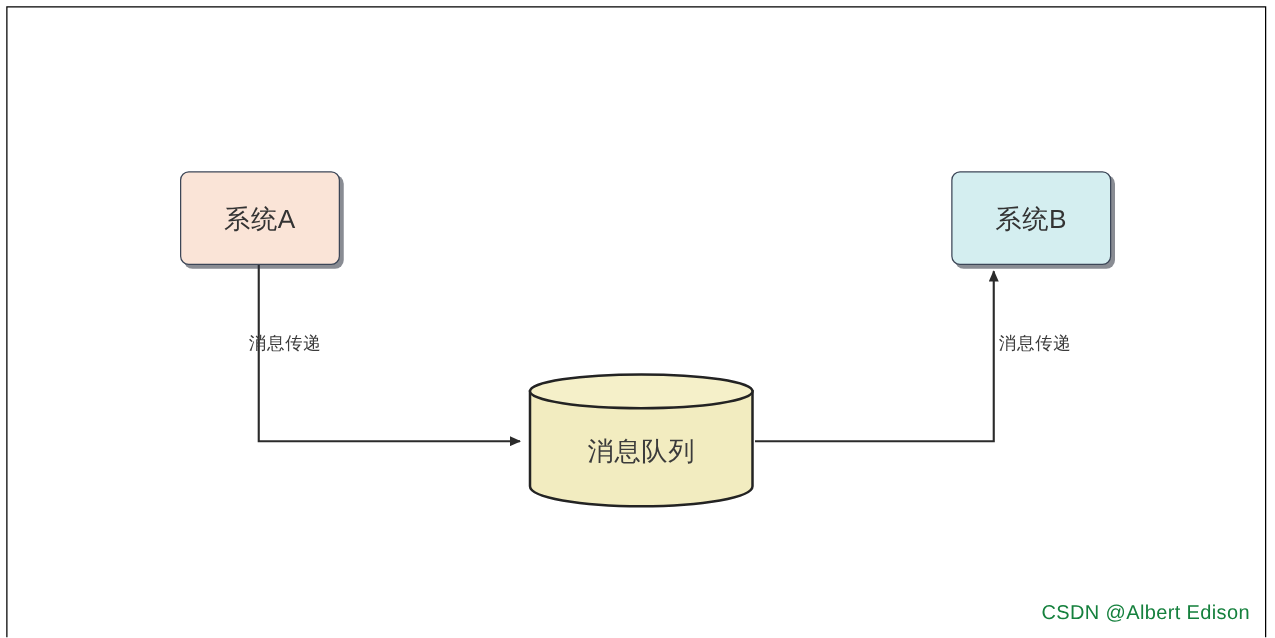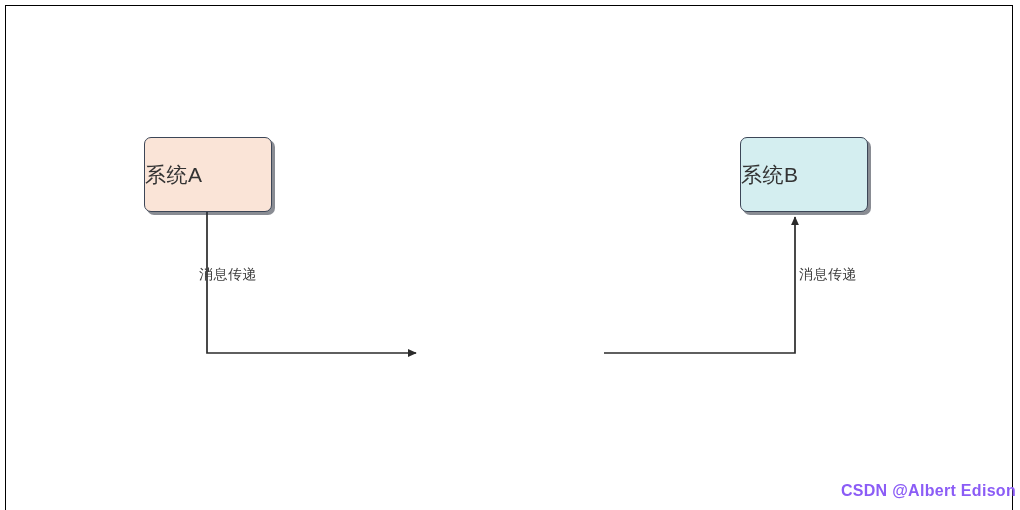--- a/index.html
+++ b/index.html
@@ -29,35 +29,35 @@
   }
 
   
   .node-box {
     position: absolute;
     box-sizing: border-box;
     border: 1.6px solid #3c4657;
     border-radius: 7px;
     display: flex;
     align-items: center;
-    justify-content: flex-start;
+    justify-content: center;
     font-size: 21px;
     color: #333333;
     letter-spacing: 0.5px;
     box-shadow: 3px 3px 0 rgba(40,46,58,0.55);
   }
   #node-system-a {
     left: 144px;
     top: 137px;
     width: 128px;
     height: 75px;
     background: #fae4d7;
   }
   #node-system-b {
-    left: 740px;
+    left: 761px;
     top: 137px;
     width: 128px;
     height: 75px;
     background: #d4eef0;
   }
 
   
   #node-queue {
     position: absolute;
     left: 422px;
@@ -103,27 +103,26 @@
     color: #3b3b3b;
     white-space: nowrap;
     letter-spacing: 0.5px;
   }
   #edge-label-left  { left: 199px; top: 266px; }
   #edge-label-right { left: 799px; top: 266px; }
 
   
   #watermark {
     position: absolute;
-    right: 4px;
+    right: 20px;
     bottom: 10px;
     font-size: 16px;
-    color: #8b5cf6;
+    color: #15803d;
     white-space: nowrap;
     letter-spacing: 0.3px;
-    font-weight: bold;
   }
 </style>
 </head>
 <body>
 
 <div id="canvas">
 
   <div id="frame-border"></div>
 
   <svg id="connectors" viewBox="0 0 1020 510" xmlns="http://www.w3.org/2000/svg">
@@ -139,20 +138,29 @@
   </svg>
 
   <div class="node-box" id="node-system-a">
     <span>系统A</span>
   </div>
 
   <div class="node-box" id="node-system-b">
     <span>系统B</span>
   </div>
 
+  <div id="node-queue">
+    <svg width="182" height="110" viewBox="0 0 182 110" xmlns="http://www.w3.org/2000/svg">
+
+      <path d="M2,15 L2,91 C2,100 42,107 91,107 C140,107 180,100 180,91 L180,15 Z" fill="#f2ecc0" stroke="#232323" stroke-width="2"></path>
+
+      <ellipse cx="91" cy="15" rx="89" ry="13.5" fill="#f5f0c9" stroke="#232323" stroke-width="2"></ellipse>
+    </svg>
+    <div id="queue-label">消息队列</div>
+  </div>
 
   <div class="edge-label" id="edge-label-left">消息传递</div>
 
   <div class="edge-label" id="edge-label-right">消息传递</div>
 
   <div id="watermark">CSDN @Albert Edison</div>
 
 </div>
 
 </body></html>

